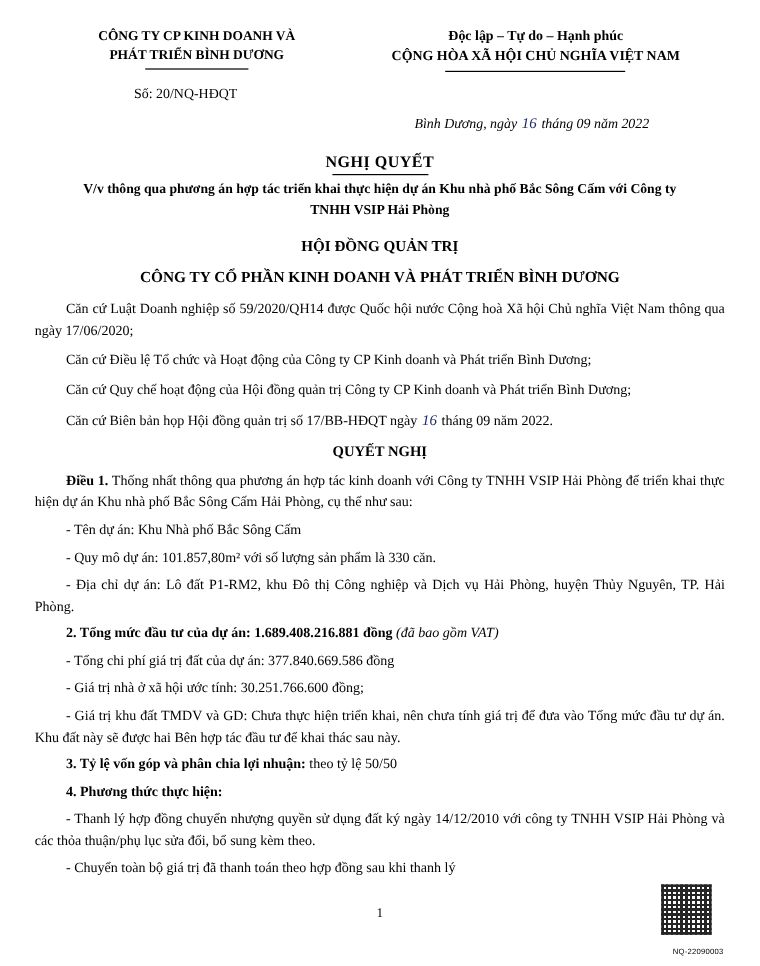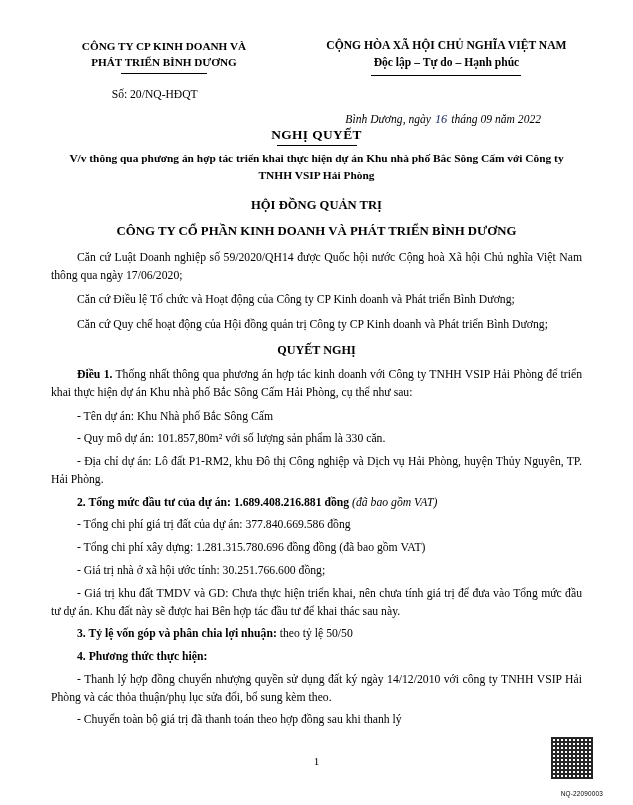--- a/index.html
+++ b/index.html
@@ -18,21 +18,21 @@
   .page {
     position: relative;
     width: 633px;
     height: 805px;
     padding: 0;
     box-sizing: border-box;
   }
   .header {
     display: flex;
     flex-direction: row;
-    padding: 38px 34px 0 34px;
+    padding: 22px 34px 0 34px;
     box-sizing: border-box;
   }
   .header-left {
     width: 46%;
     text-align: center;
     font-size: 11.2px;
     font-weight: bold;
     line-height: 1.45;
   }
   .header-right {
@@ -69,20 +69,21 @@
   }
   .handdate {
     font-style: italic;
     font-family: "Liberation Serif", serif;
     color: #1c2a6b;
     font-size: 12.4px;
     padding: 0 1px;
   }
   .title-block {
     text-align: center;
+    margin-top: 16px;
     padding: 0 40px;
   }
   .doc-title {
     font-size: 13.4px;
     font-weight: bold;
     letter-spacing: 0.4px;
   }
   .doc-title-underline {
     width: 80px;
     height: 1px;
@@ -102,21 +103,21 @@
   .org-line1 {
     font-size: 12.6px;
     font-weight: bold;
   }
   .org-line2 {
     font-size: 12.8px;
     font-weight: bold;
     margin-top: 11px;
   }
   .body {
-    padding: 0 51px;
+    padding: 0 29px;
     box-sizing: border-box;
     margin-top: 10px;
   }
   p.para {
     font-size: 11.7px;
     line-height: 1.52;
     margin: 0 0 7px 0;
     text-align: justify;
     text-indent: 26px;
   }
@@ -188,22 +189,22 @@
 
 <div class="page">
 
   <div class="header">
     <div class="header-left">
       <div>CÔNG TY CP KINH DOANH VÀ</div>
       <div>PHÁT TRIỂN BÌNH DƯƠNG</div>
       <div class="rule rule-left"></div>
     </div>
     <div class="header-right">
+      <div>Độc lập – Tự do – Hạnh phúc</div>
       <div>CỘNG HÒA XÃ HỘI CHỦ NGHĨA VIỆT NAM</div>
-      <div>Độc lập – Tự do – Hạnh phúc</div>
       <div class="rule rule-right"></div>
     </div>
   </div>
 
   <div class="subheader">
     <div class="sub-left">Số: 20/NQ-HĐQT</div>
     <div class="sub-right">
       <span>Bình Dương, ngày</span>
       <span class="handdate">16</span>
       <span>tháng 09 năm 2022</span>
@@ -220,40 +221,44 @@
     <div class="org-line1">HỘI ĐỒNG QUẢN TRỊ</div>
     <div class="org-line2">CÔNG TY CỔ PHẦN KINH DOANH VÀ PHÁT TRIỂN BÌNH DƯƠNG</div>
   </div>
 
   <div class="body">
 
     <p class="para">Căn cứ Luật Doanh nghiệp số 59/2020/QH14 được Quốc hội nước Cộng hoà Xã hội Chủ nghĩa Việt Nam thông qua ngày 17/06/2020;</p>
     <p class="para">Căn cứ Điều lệ Tổ chức và Hoạt động của Công ty CP Kinh doanh và Phát triển Bình Dương;</p>
     <p class="para">Căn cứ Quy chế hoạt động của Hội đồng quản trị Công ty CP Kinh doanh và Phát triển Bình Dương;</p>
 
+    <p class="para">
+      <span>Căn cứ Biên bản họp Hội đồng quản trị số 17/BB-HĐQT ngày</span>
+      <span class="handdate">16</span>
+      <span>tháng 09 năm 2022.</span>
+    </p>
 
     <div class="center-bold">QUYẾT NGHỊ</div>
 
     <p class="article">
       <b class="bold">Điều 1.</b>
       <span>Thống nhất thông qua phương án hợp tác kinh doanh với Công ty TNHH VSIP Hải Phòng để triển khai thực hiện dự án Khu nhà phố Bắc Sông Cấm Hải Phòng, cụ thể như sau:</span>
     </p>
 
     <p class="dash">- Tên dự án: Khu Nhà phố Bắc Sông Cấm</p>
     <p class="dash">- Quy mô dự án: 101.857,80m² với số lượng sản phẩm là 330 căn.</p>
     <p class="dash wrap">- Địa chỉ dự án: Lô đất P1-RM2, khu Đô thị Công nghiệp và Dịch vụ Hải Phòng, huyện Thủy Nguyên, TP. Hải Phòng.</p>
 
     <p class="numbered">
       <span>2.</span>
       <span>Tổng mức đầu tư của dự án:</span>
       <span>1.689.408.216.881 đồng</span>
       <i class="ital normal">(đã bao gồm VAT)</i>
     </p>
     <p class="dash">- Tổng chi phí giá trị đất của dự án: 377.840.669.586 đồng</p>
-    <p class="dash">- Tổng chi phí xây dựng:  1.281.315.780.696 đồng đồng (đã bao gồm VAT)</p>
     <p class="dash">- Giá trị nhà ở xã hội ước tính: 30.251.766.600 đồng;</p>
     <p class="dash wrap">- Giá trị khu đất TMDV và GD: Chưa thực hiện triển khai, nên chưa tính giá trị để đưa vào Tổng mức đầu tư dự án. Khu đất này sẽ được hai Bên hợp tác đầu tư để khai thác sau này.</p>
 
     <p class="numbered">
       <span>3.</span>
       <span>Tỷ lệ vốn góp và phân chia lợi nhuận:</span>
       <span class="normal">theo tỷ lệ 50/50</span>
     </p>
 
     <p class="numbered">

